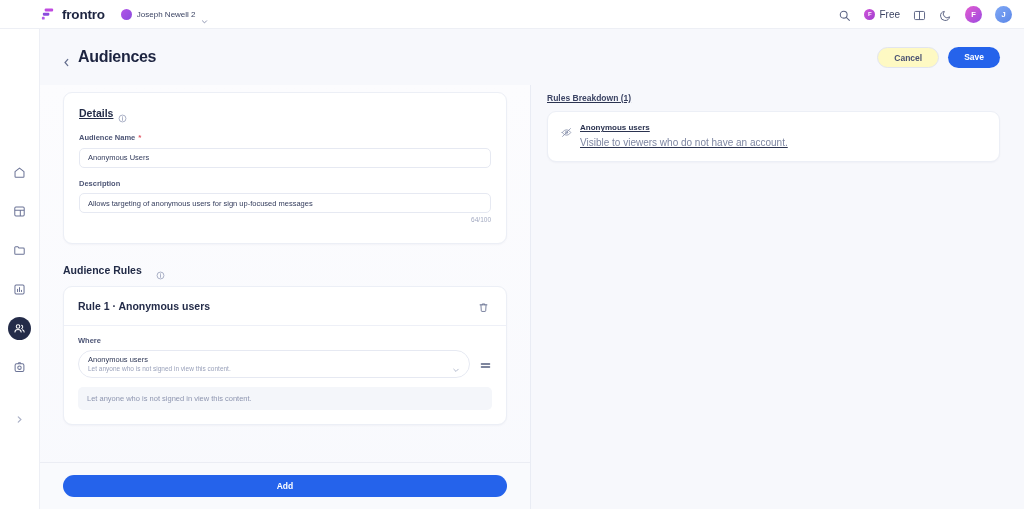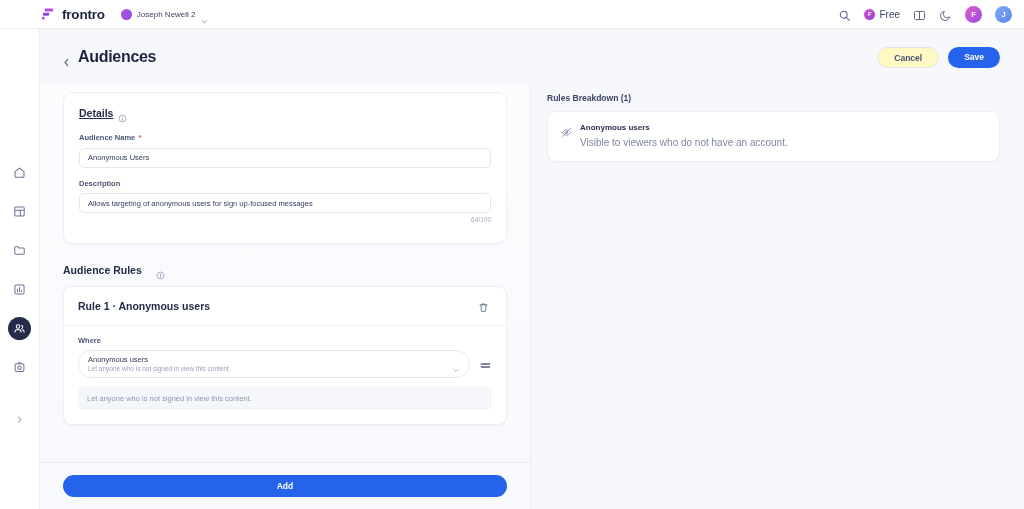--- a/index.html
+++ b/index.html
@@ -83,21 +83,21 @@
   .btn-primary { background: #2563eb; color: #fff; }
 
   
   .split { position: absolute; top: 85px; left: 40px; right: 0; bottom: 0; display: flex; }
   .pane-left {
     width: 491px; position: relative;
     background: linear-gradient(180deg,#fcfcfe 0%,#f8f9fd 100%);
     border-right: 1px solid #e9ecf4;
   }
   .pane-left-scroll { position: absolute; inset: 0 0 47px 0; padding: 0 23px; overflow: hidden; }
-  .pane-right { flex: 1; padding: 8px 24px 0 16px; }
+  .pane-right { flex: 1; padding: 8px 24px 0 16px; text-decoration: underline; }
 
   .card {
     background: #ffffff; border: 1px solid #eceff6; border-radius: 9px;
     box-shadow: 0 1px 2px rgba(32,40,80,.035);
   }
 
   
   .details-card { margin-top: 7px; padding: 14px 15px 9px 15px; }
   .card-title-row { display: flex; align-items: center; gap: 5px; margin-bottom: 14px; }
   .card-title { font-size: 10.5px; font-weight: 700; color: #222b47; text-decoration: underline; }

